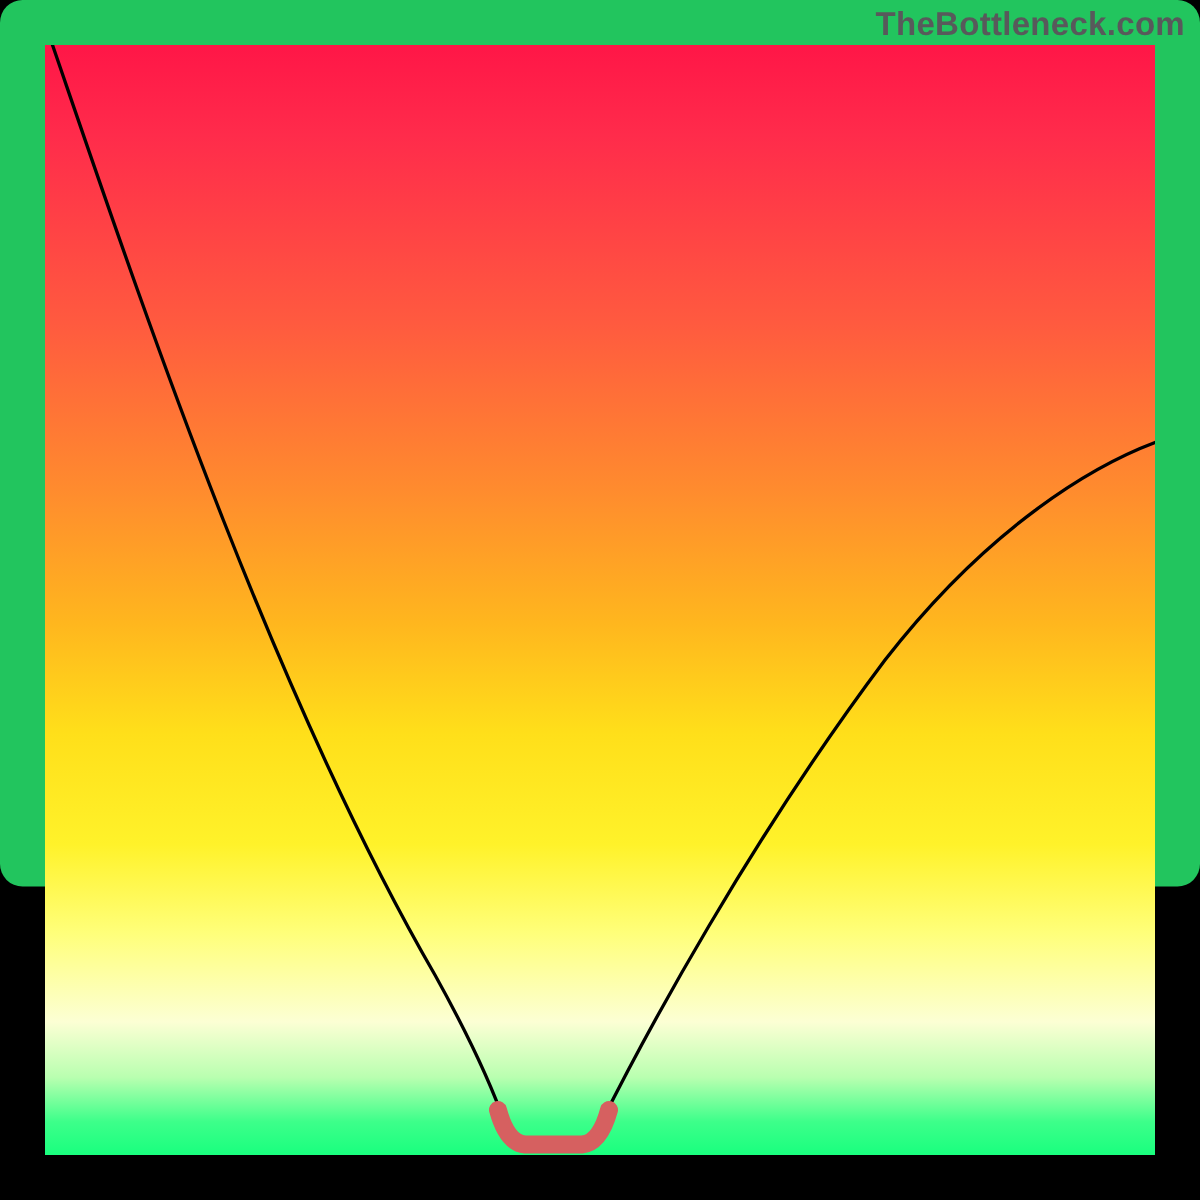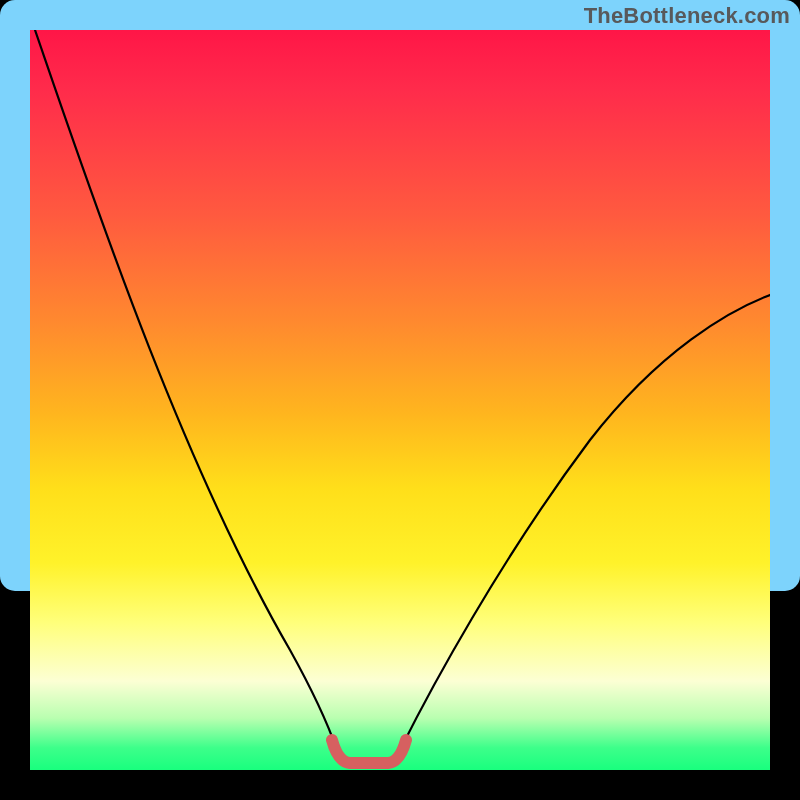--- a/index.html
+++ b/index.html
@@ -8,21 +8,21 @@
     width: 800px;
     height: 800px;
     background: #000;
     overflow: hidden;
     font-family: Arial, Helvetica, sans-serif;
   }
   .frame {
     position: relative;
     width: 800px;
     height: 591px;
-    background: #7dd3fc;
+    background: #22c55e;
     border-radius: 15px;
   }
   .watermark {
     position: absolute;
     top: 3px;
     right: 10px;
     color: #58595b;
     font-size: 22px;
     font-weight: 600;
     z-index: 10;

